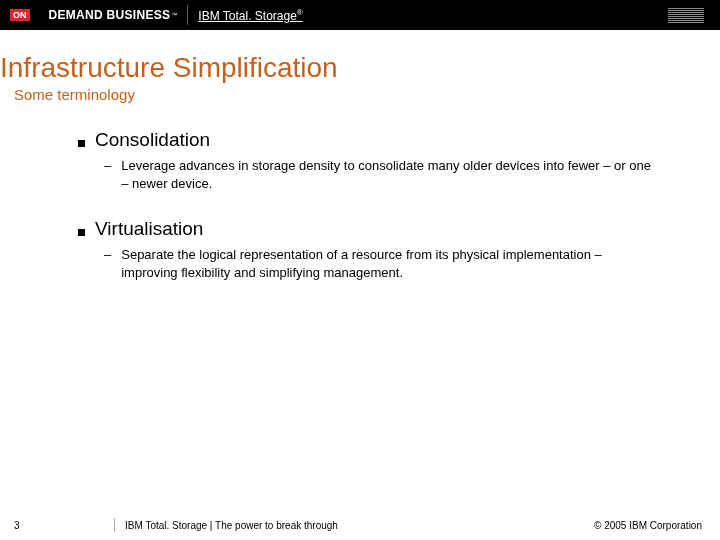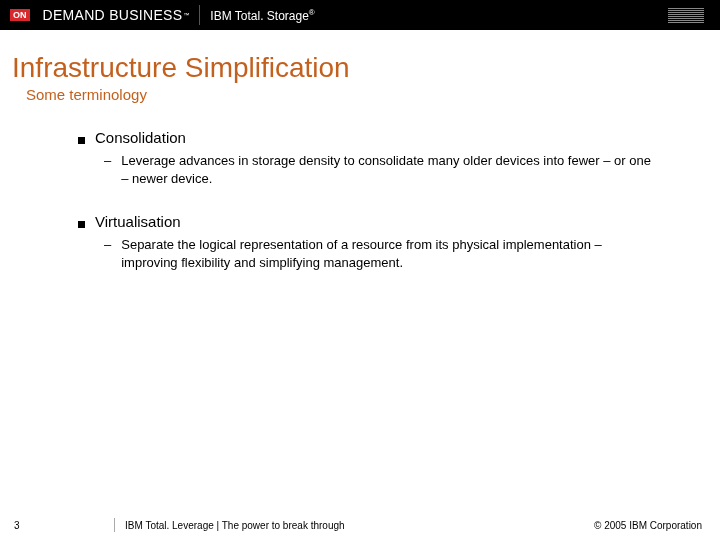--- a/index.html
+++ b/index.html
@@ -35,73 +35,74 @@
   .odb-on {
     background: #d9272e;
     color: #fff;
     font-weight: bold;
     font-size: 9px;
     padding: 1px 3px;
     margin-right: 1px;
   }
   .odb-text {
     color: #fff;
-    font-size: 14px;
+    font-size: 12px;
     letter-spacing: 0.3px;
-    margin-left: 12px;
-    font-weight: normal;
+    margin-left: 18px;
+    font-weight: bold;
   }
   .odb-tm {
     color: #fff;
     font-size: 6px;
     vertical-align: super;
     margin-left: 1px;
   }
   .vdiv {
     width: 1px;
     height: 20px;
     background: #555;
     margin: 0 10px;
   }
   .product {
     color: #fff;
     font-size: 12px;
+    text-decoration: underline;
   }
   .product sup {
     font-size: 8px;
   }
   .ibm-logo {
     display: flex;
     flex-direction: column;
     gap: 1px;
   }
   .ibm-logo .bar {
     width: 36px;
     height: 1px;
     background: #888;
   }
   .title-block {
-    padding: 22px 0 0 12px;
+    padding: 22px 0 0 0;
   }
   .title {
     color: #c4601d;
     font-size: 28px;
     font-weight: 400;
     margin: 0;
   }
   .subtitle {
     color: #c4601d;
     font-size: 15px;
     margin: 2px 0 0 14px;
   }
   .content {
     padding: 26px 60px 0 78px;
   }
   .term-heading {
-    font-size: 15px;
+    font-size: 19px;
     margin: 0 0 6px 0;
     display: flex;
     align-items: baseline;
   }
   .term-heading .sq {
     display: inline-block;
     width: 7px;
     height: 7px;
     background: #000;
     margin-right: 10px;
@@ -197,15 +198,15 @@
   </div>
   <div class="term-desc">
     <span class="dash">–</span>
     <span>Separate the logical representation of a resource from its physical implementation – improving flexibility and simplifying management.</span>
   </div>
 </div>
 
 <div class="footer">
   <span class="page-num">3</span>
   <span class="footer-vdiv"></span>
-  <span class="footer-left">IBM Total. Leverage  |  The power to break through</span>
+  <span class="footer-left">IBM Total. Storage  |  The power to break through</span>
   <span class="footer-right">© 2005 IBM Corporation</span>
 </div>
 
 </body></html>

